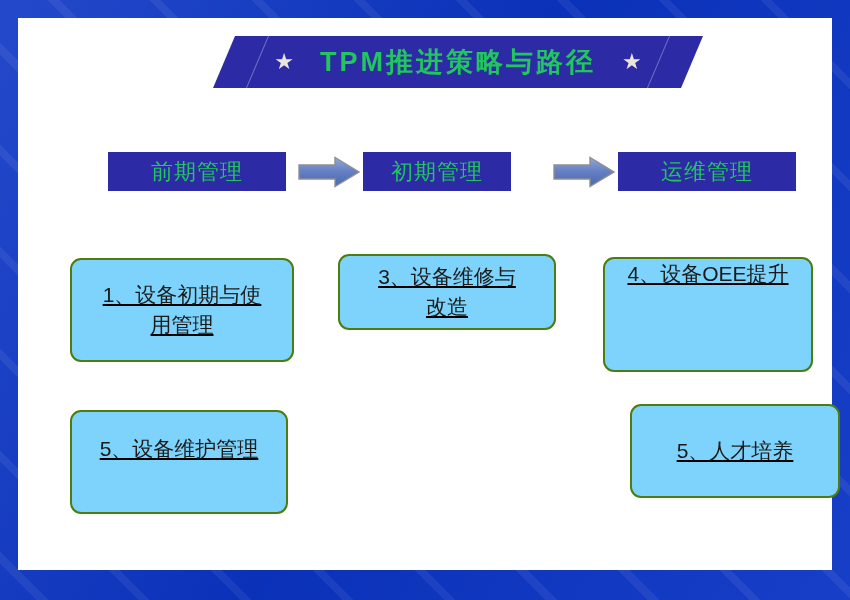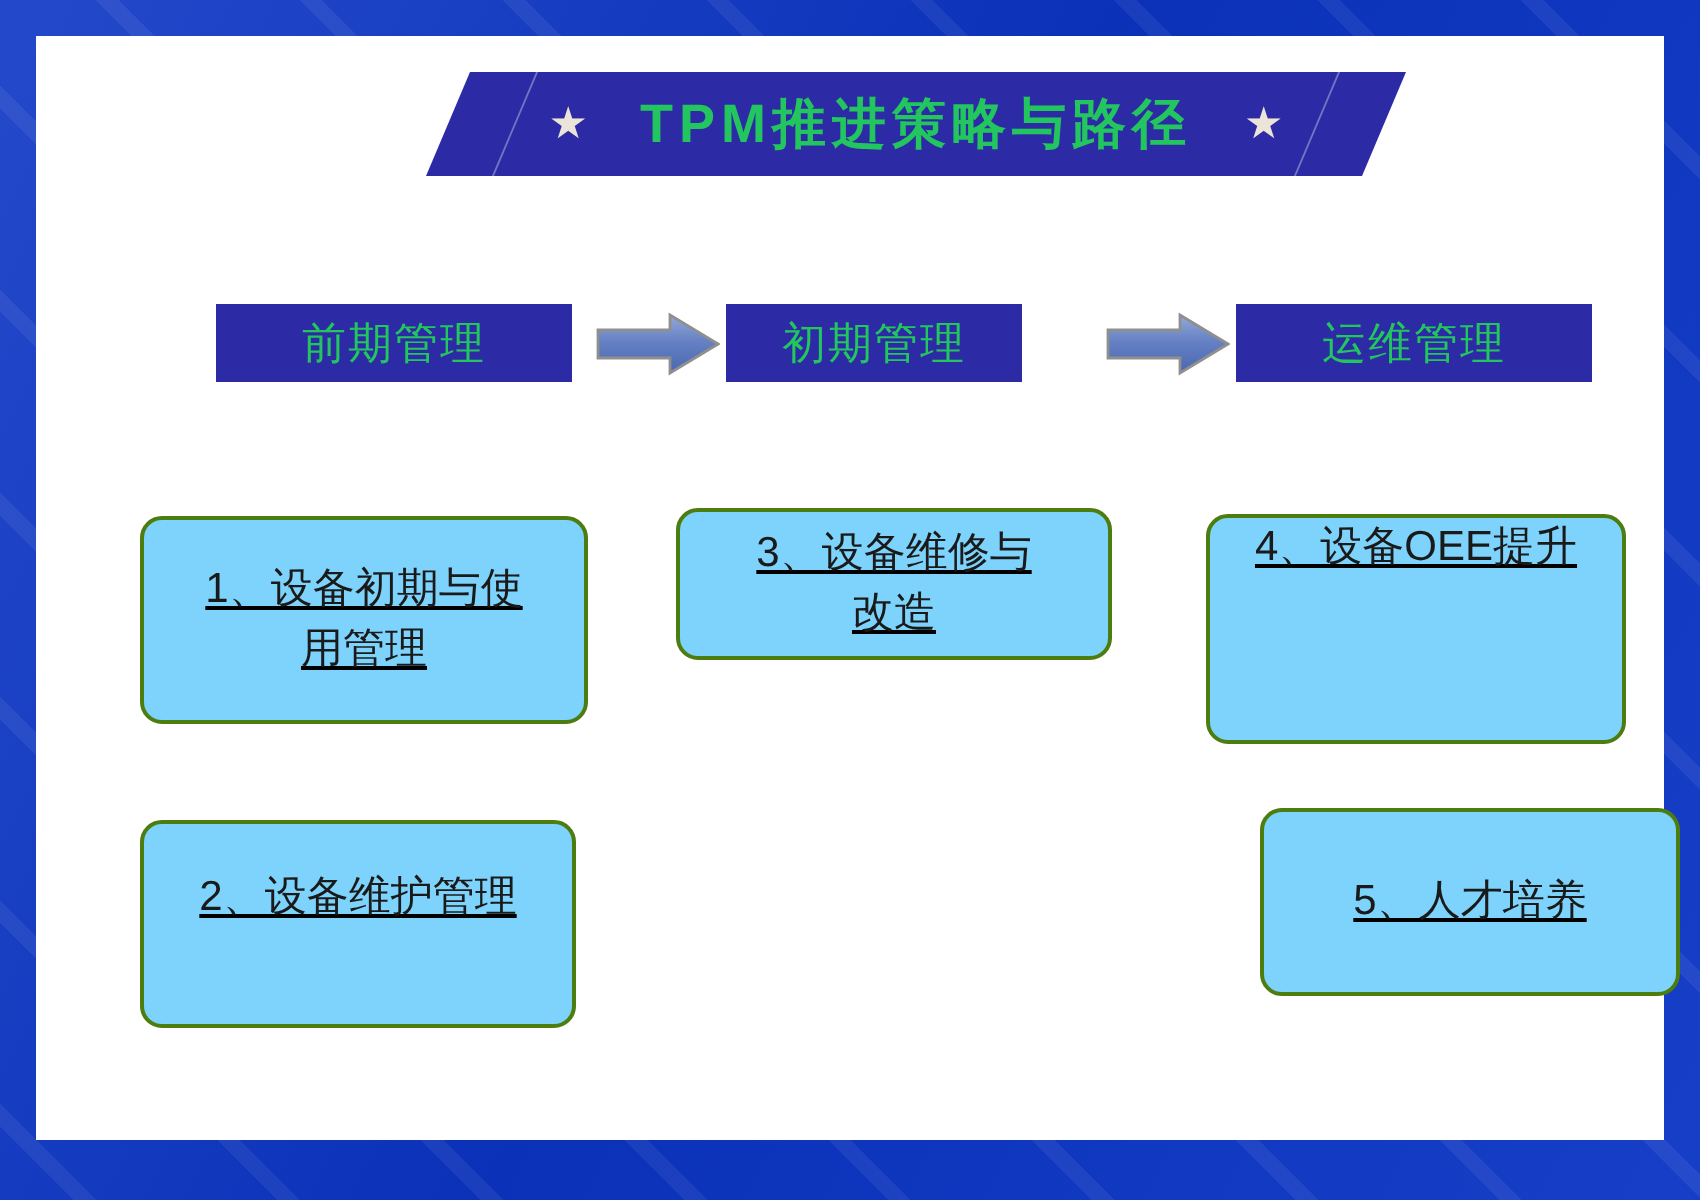--- a/index.html
+++ b/index.html
@@ -220,21 +220,21 @@
     <div class="card card-3">
       <span class="card-text">3、设备维修与
 改造</span>
     </div>
 
     <div class="card card-4">
       <span class="card-text">4、设备OEE提升</span>
     </div>
 
     <div class="card card-2">
-      <span class="card-text">2、设备维护管理</span>
+      <span class="card-text">5、设备维护管理</span>
     </div>
 
     <div class="card card-5">
       <span class="card-text">5、人才培养</span>
     </div>
 
   </div>
 </div>
 
 </body></html>

